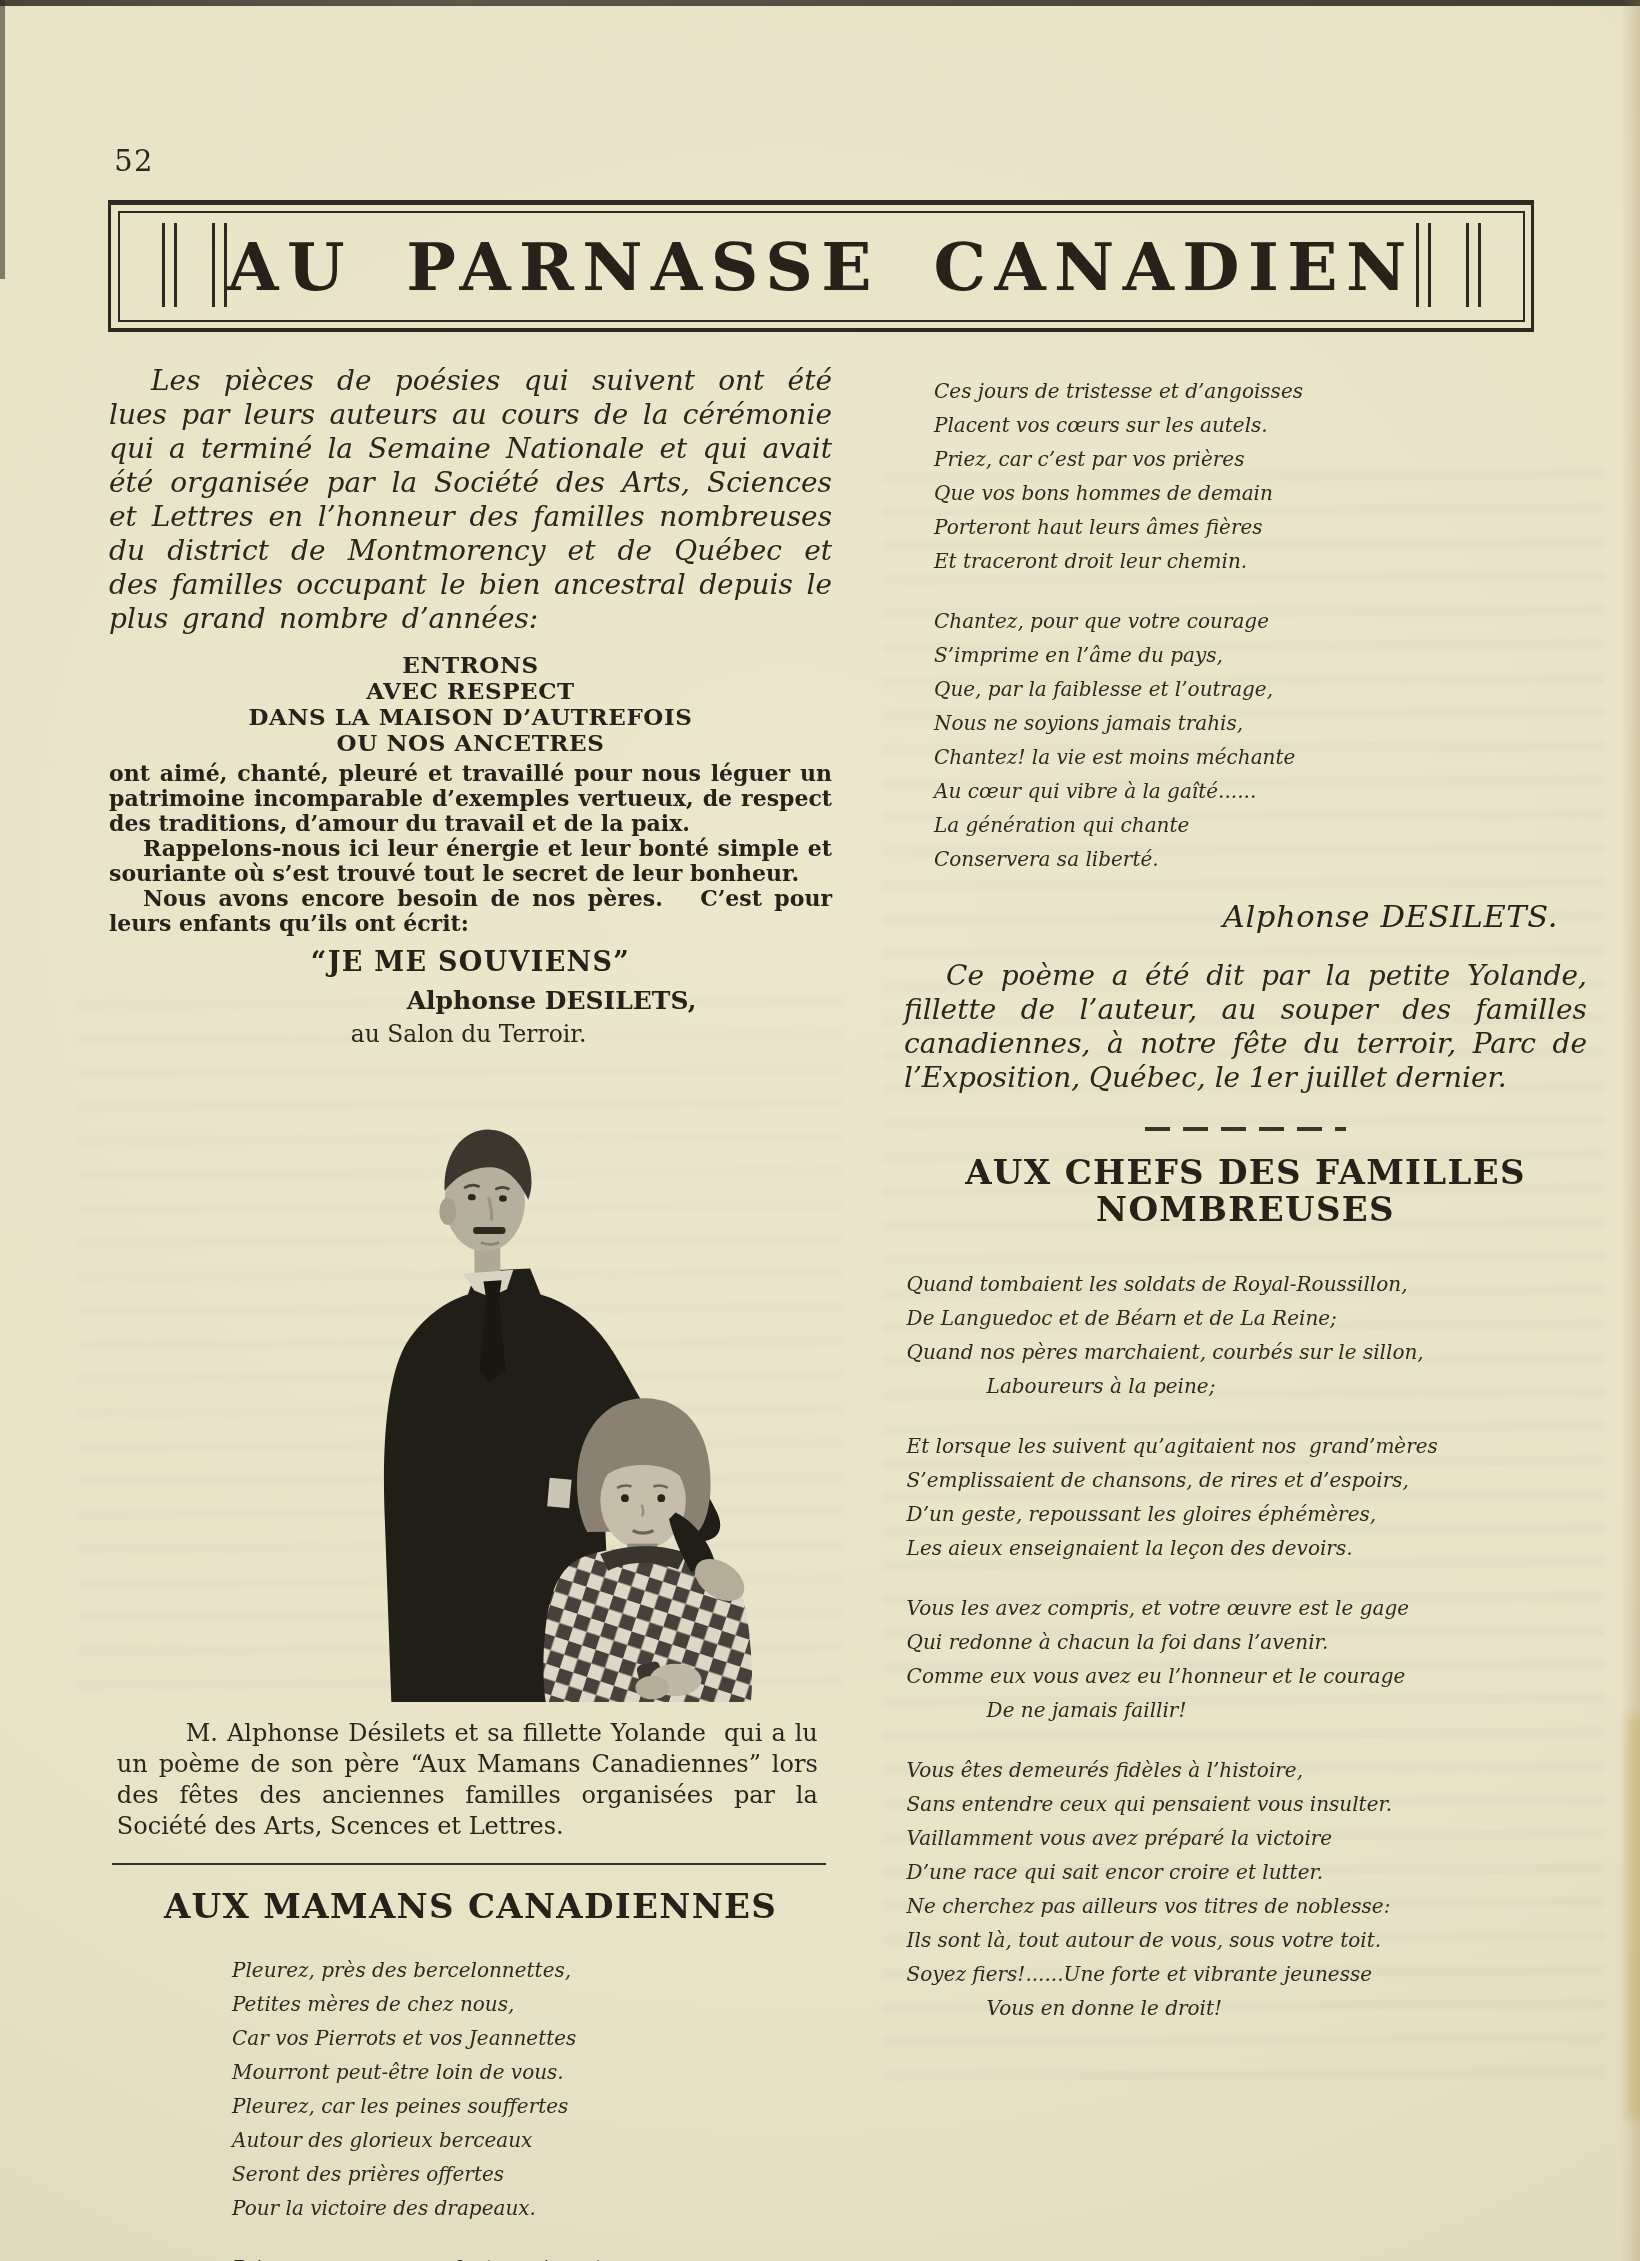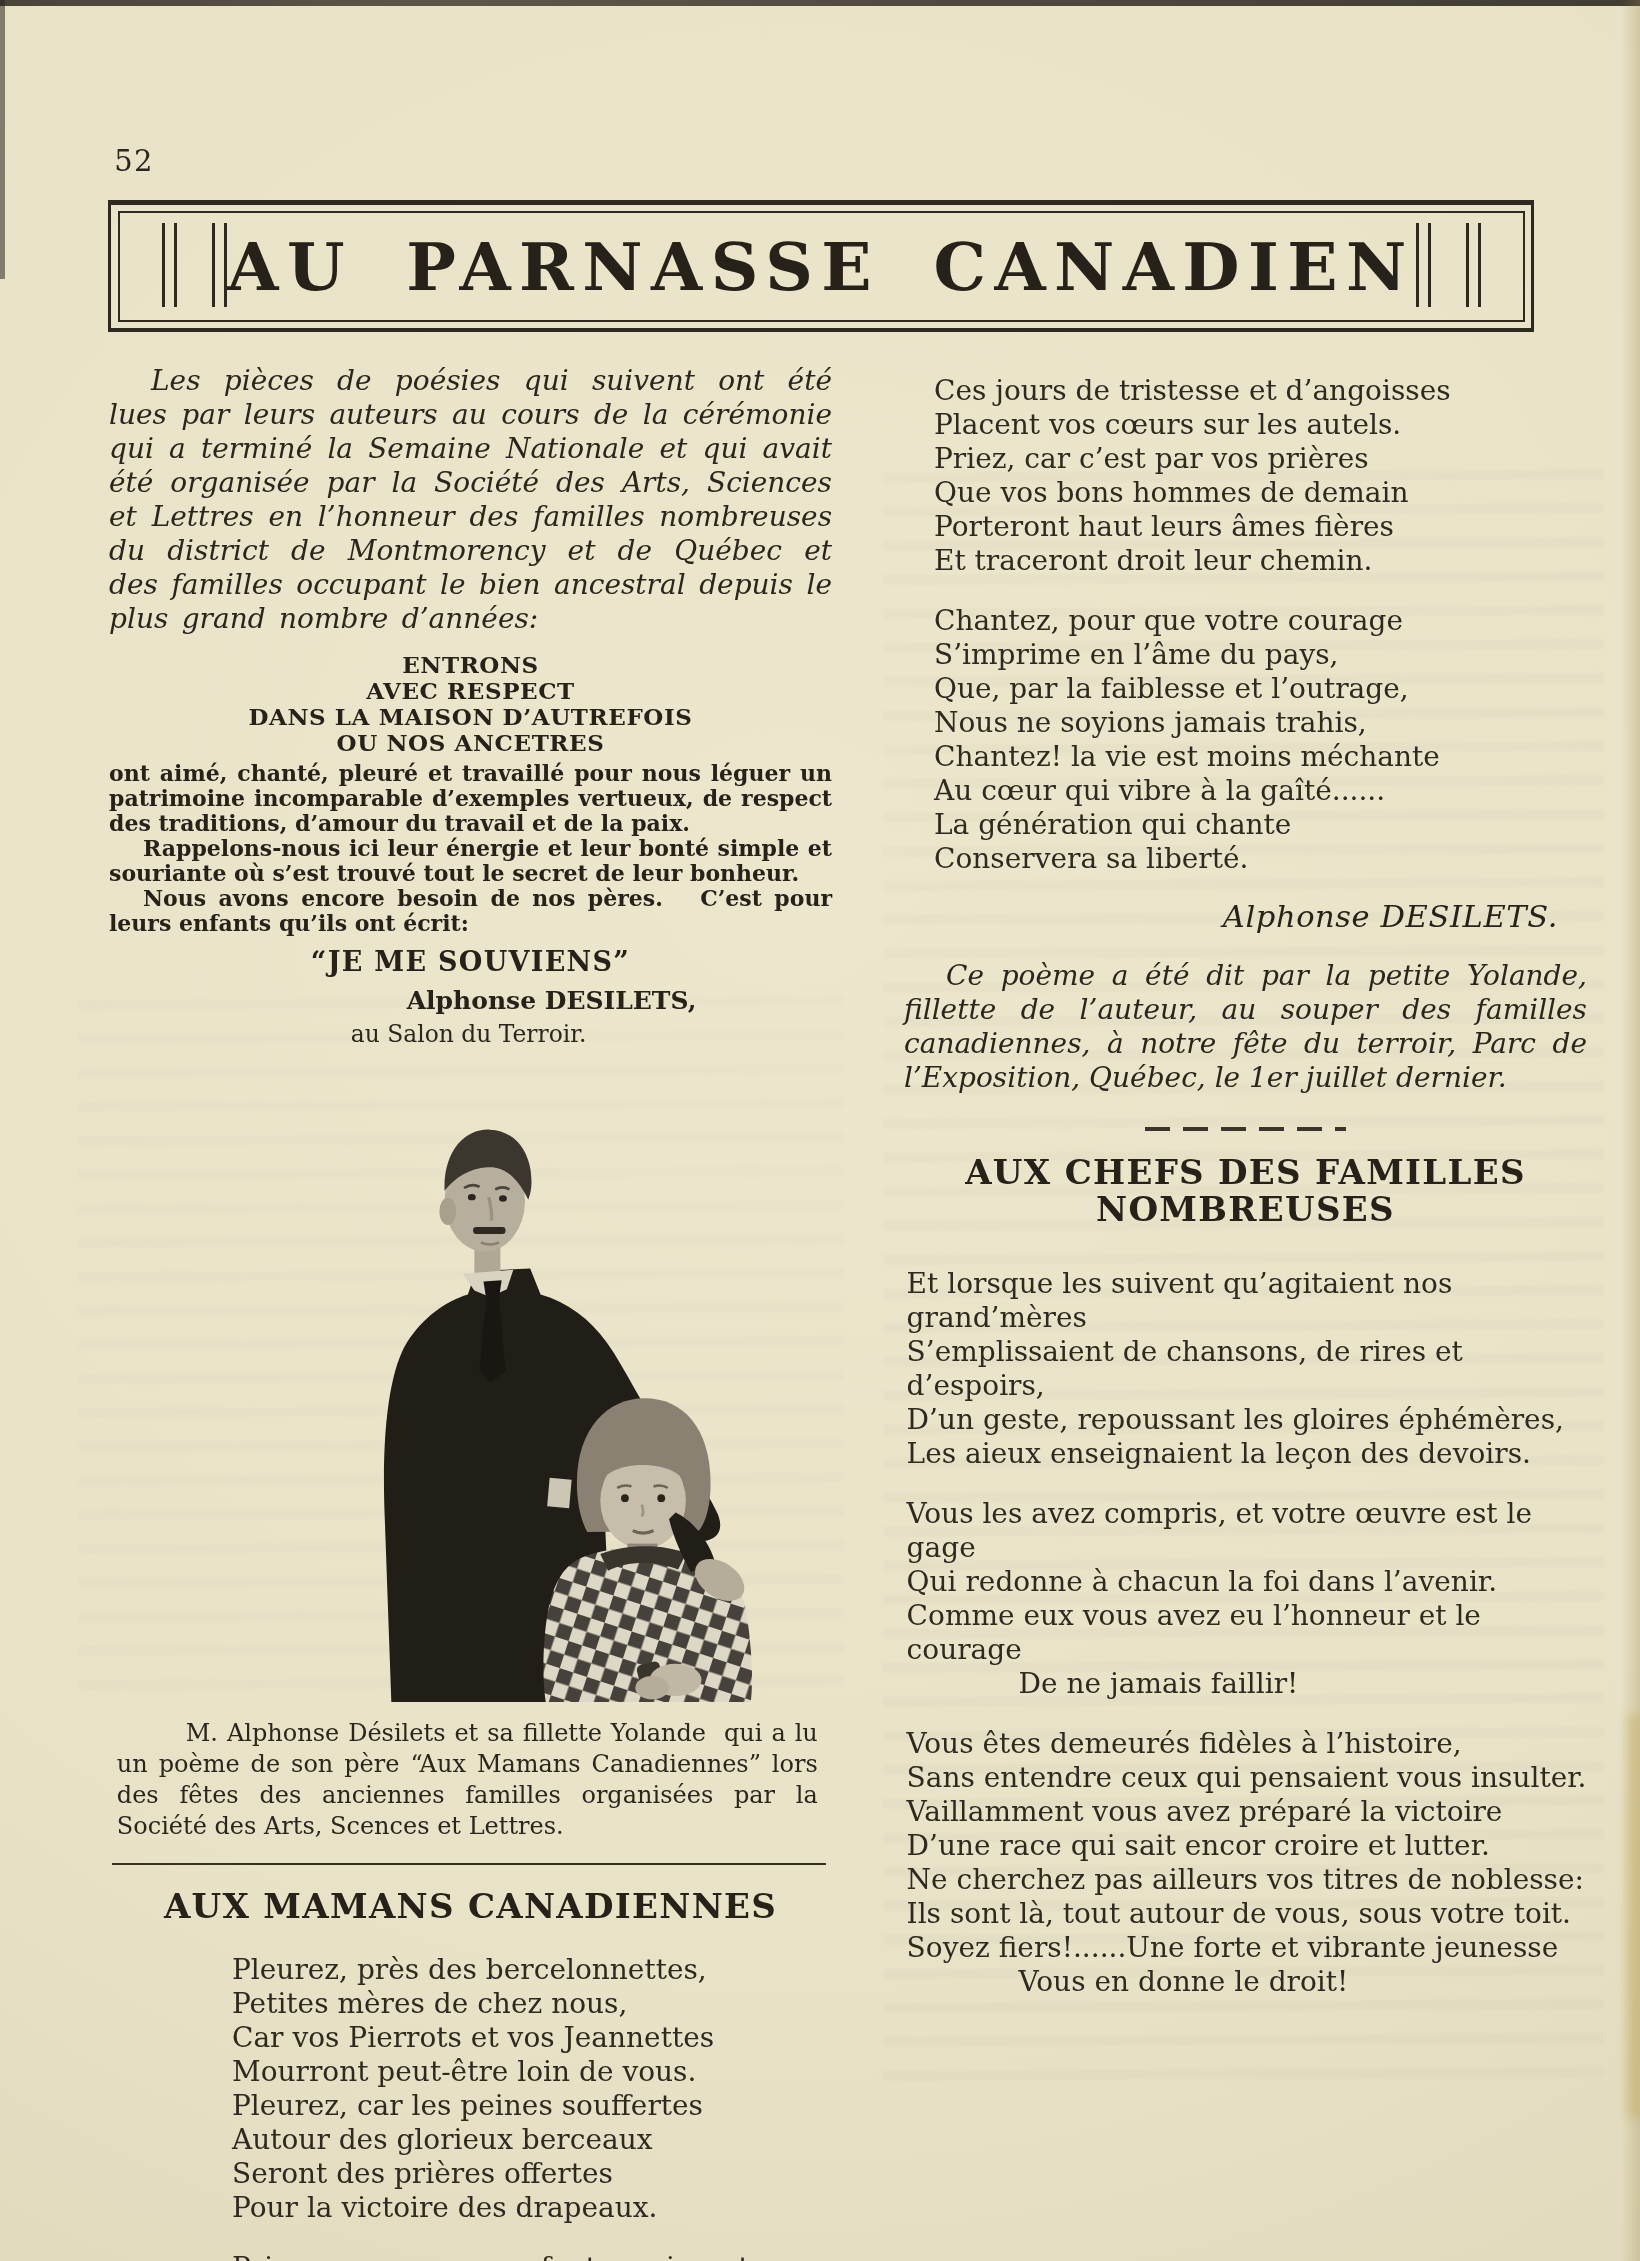--- a/index.html
+++ b/index.html
@@ -60,21 +60,21 @@
 
   .photo{margin:18px auto 0;width:571px;height:636px;position:relative;}
   .photo svg{position:absolute;inset:0;}
 
   .caption{margin:15.6px 0 0 7.8px;width:701px;font-size:24px;line-height:31px;
     text-align:justify;text-indent:69px;white-space:pre-wrap;}
   .rule{border:none;border-top:2.6px solid #36302a;margin:21px 6.5px 0 2.6px;}
   .poemhead{margin:23.4px 0 0;text-align:center;font-size:34px;letter-spacing:1.3px;
     font-weight:bold;color:#26221a;line-height:1.1;}
 
-  .poem{font-size:28px;line-height:34px;color:#2e2a20;}
+  .poem{font-style:italic;font-size:20px;line-height:34px;color:#2e2a20;}
   .poem .stanza + .stanza{margin-top:26px;}
   .pl{white-space:pre-wrap;}
   .poem-left{margin-top:27px;padding-left:123px;}
   .poem-cont{padding-left:30px;}
   .poem-chefs{margin-top:38px;padding-left:2.6px;}
 
   .sig{margin-top:23.4px;text-align:right;padding-right:29px;
     font-size:30.5px;font-style:italic;color:#26221a;letter-spacing:0.6px;}
   .note{margin-top:25px;font-style:italic;font-size:28px;line-height:34px;
     text-align:justify;text-indent:42px;margin-bottom:0;}
@@ -243,20 +243,26 @@
     <div class="sig">Alphonse DESILETS.</div>
 
     <p class="note">Ce poème a été dit par la petite Yolande, fillette de l’auteur, au souper des familles canadiennes, à notre fête du terroir, Parc de l’Exposition, Québec, le 1er juillet dernier.</p>
 
     <div class="dashsep"></div>
 
     <h2 class="poemhead">AUX CHEFS DES FAMILLES NOMBREUSES</h2>
 
     <div class="poem poem-chefs">
       <div class="stanza">
+          <div class="pl">Quand tombaient les soldats de Royal-Roussillon,</div>
+          <div class="pl">De Languedoc et de Béarn et de La Reine;</div>
+          <div class="pl">Quand nos pères marchaient, courbés sur le sillon,</div>
+          <div class="pl">    Laboureurs à la peine;</div>
+        </div>
+      <div class="stanza">
           <div class="pl">Et lorsque les suivent qu’agitaient nos  grand’mères</div>
           <div class="pl">S’emplissaient de chansons, de rires et d’espoirs,</div>
           <div class="pl">D’un geste, repoussant les gloires éphémères,</div>
           <div class="pl">Les aieux enseignaient la leçon des devoirs.</div>
         </div>
       <div class="stanza">
           <div class="pl">Vous les avez compris, et votre œuvre est le gage</div>
           <div class="pl">Qui redonne à chacun la foi dans l’avenir.</div>
           <div class="pl">Comme eux vous avez eu l’honneur et le courage</div>
           <div class="pl">    De ne jamais faillir!</div>

